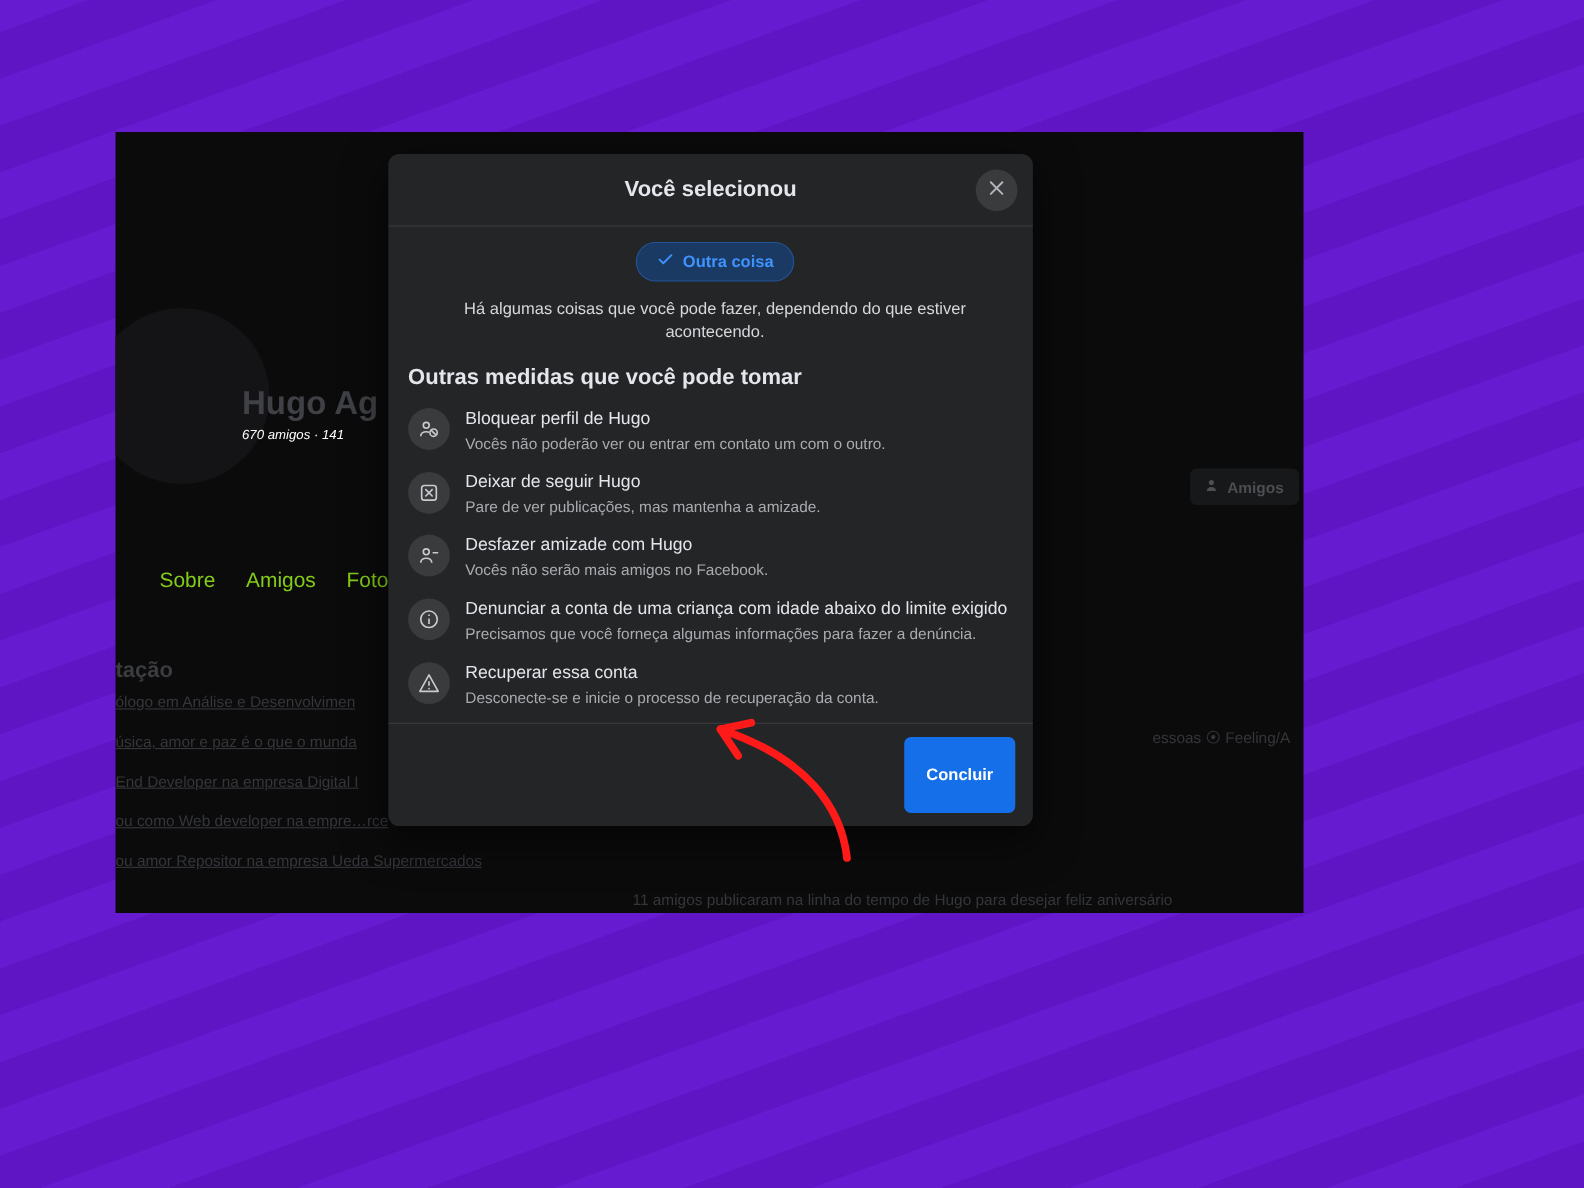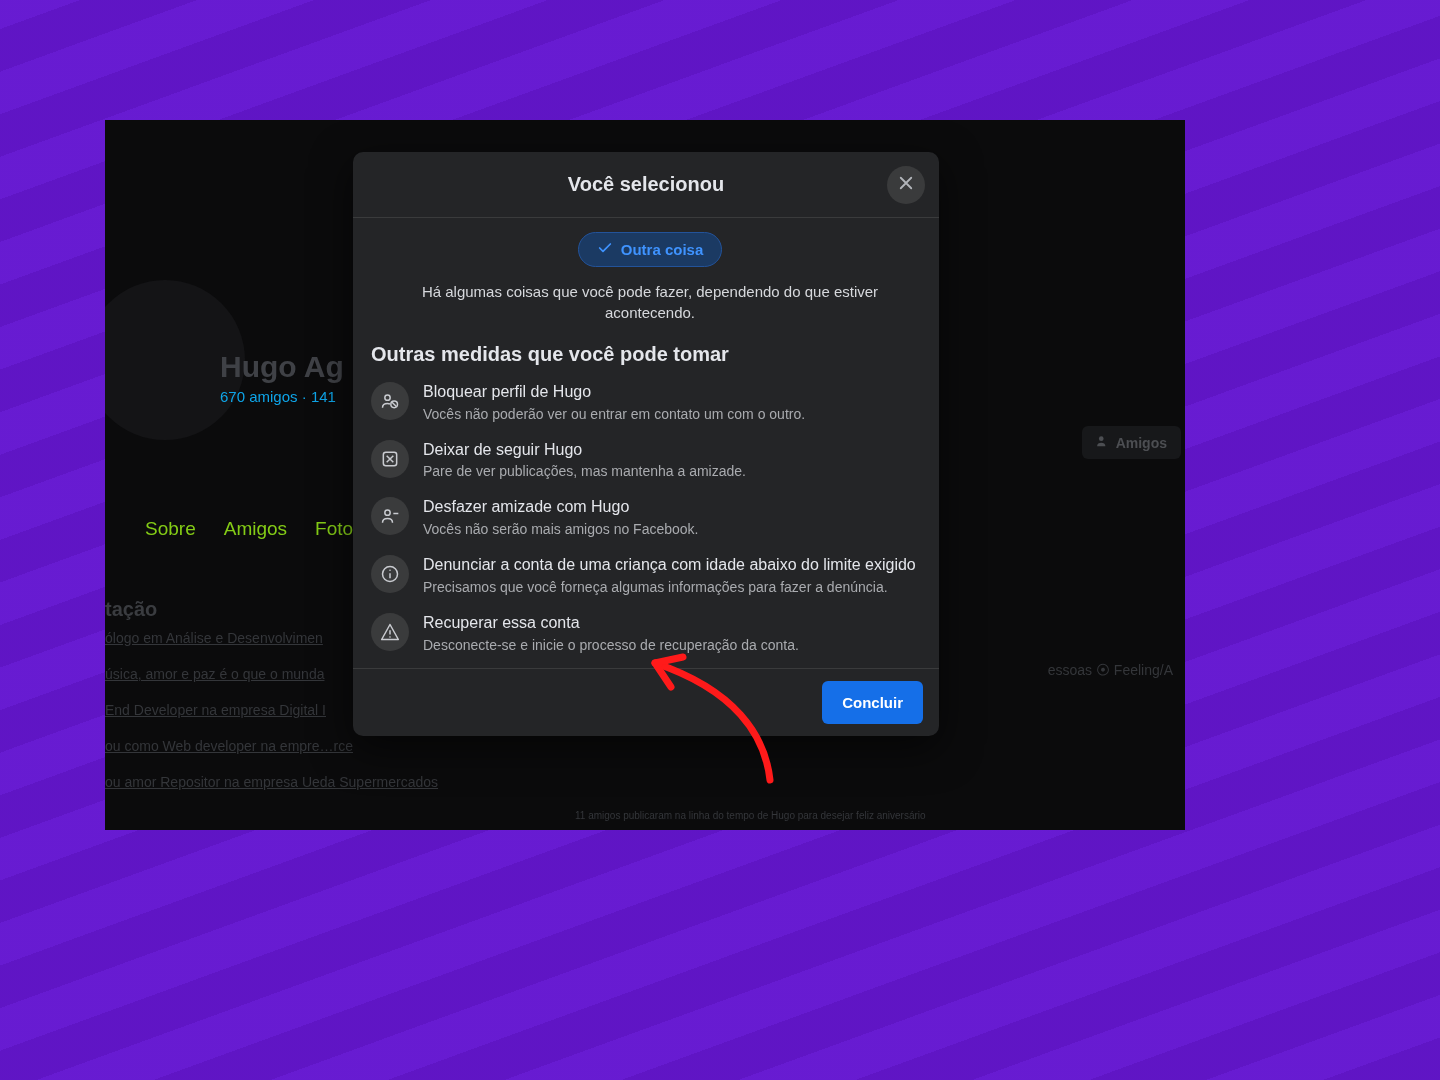--- a/index.html
+++ b/index.html
@@ -50,22 +50,23 @@
     left: 115px;
     top: 230px;
     font-size: 30px;
     font-weight: 700;
     color: #3f4146;
   }
   .profile-sub {
     position: absolute;
     left: 115px;
     top: 268px;
-    font-size: 15px;
-    color: #0ea5e9;
+    font-size: 12px;
+    color: #ffffff;
+    font-style: italic;
   }
   .profile-tabs {
     position: absolute;
     left: 40px;
     top: 398px;
     font-size: 19px;
     color: #84cc16;
     display: flex;
     gap: 28px;
   }
@@ -107,29 +108,29 @@
     position: absolute;
     right: 12px;
     top: 542px;
     font-size: 14px;
     color: #34363a;
   }
   .timeline-hint {
     position: absolute;
     left: 470px;
     top: 690px;
-    font-size: 10px;
+    font-size: 14px;
     color: #34363a;
   }
 
   
   .modal {
     position: absolute;
     left: 248px;
-    top: 32px;
+    top: 20px;
     width: 586px;
     background: #242527;
     border-radius: 10px;
     color: #e3e5e9;
     box-shadow: 0 12px 40px rgba(0,0,0,.6);
     display: flex;
     flex-direction: column;
   }
   .modal-header {
     position: relative;
@@ -237,21 +238,21 @@
     justify-content: flex-end;
     margin-top: 8px;
   }
   .primary-btn {
     background: #156fe8;
     color: #fff;
     font-weight: 700;
     font-size: 15px;
     border: none;
     border-radius: 6px;
-    padding: 13px 20px;
+    padding: 26px 20px;
     cursor: pointer;
   }
 
   
   .annotation {
     position: absolute;
     left: 500px;
     top: 515px;
     pointer-events: none;
   }

